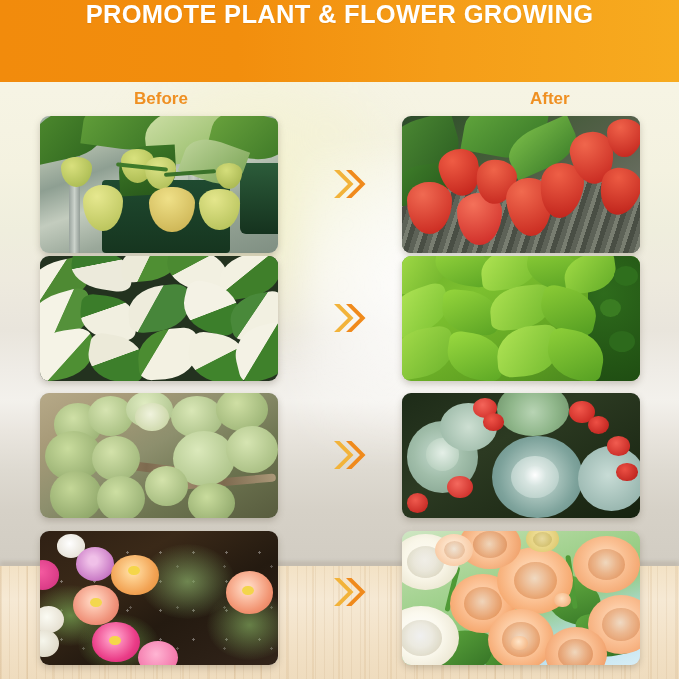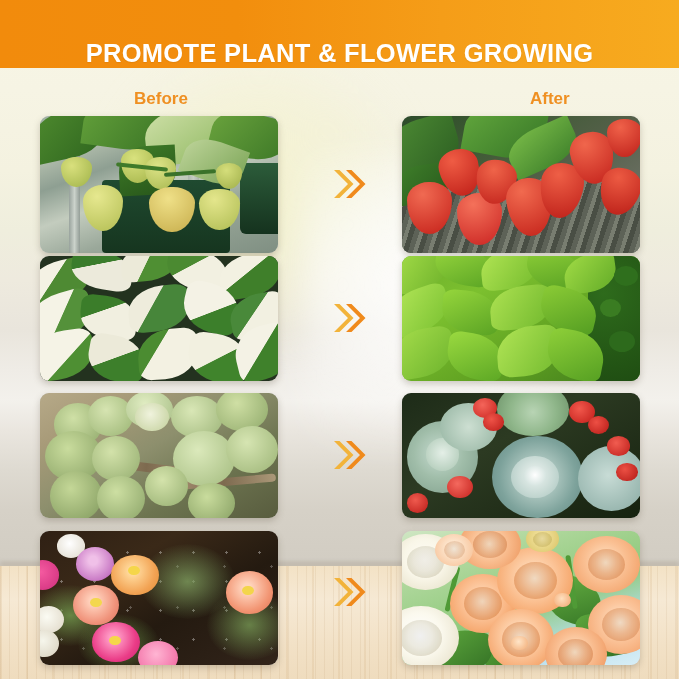--- a/index.html
+++ b/index.html
@@ -98,24 +98,24 @@
     background: linear-gradient(to bottom, rgba(150,140,125,0.45), rgba(222,205,180,0.2));
     filter: blur(2px);
   }
 
   
   .banner {
     position: absolute;
     left: 0;
     top: 0;
     width: 679px;
-    height: 68px;
+    height: 82px;
     background: linear-gradient(to right, #f28b0c 0%, #f28e0d 35%, #f59d18 65%, #f7ab1f 100%);
     display: flex;
-    align-items: flex-end;
+    align-items: flex-start;
     justify-content: center;
   }
   .banner-title {
     color: #ffffff;
     font-size: 25.5px;
     font-weight: bold;
     letter-spacing: 0.3px;
     font-family: "Liberation Sans", sans-serif;
     white-space: nowrap;
     text-shadow: 0 1px 1px rgba(160,90,0,0.18);

